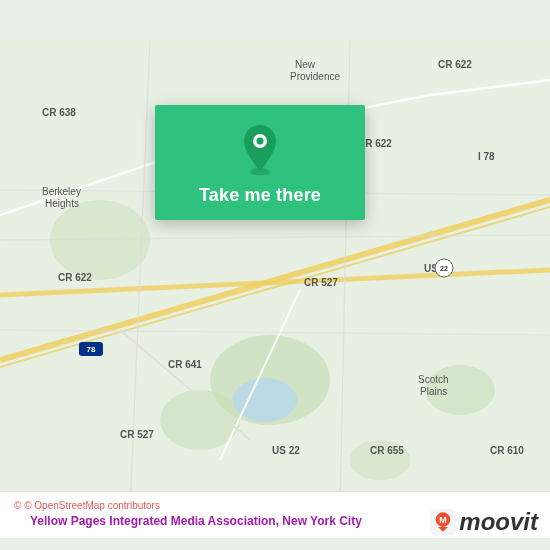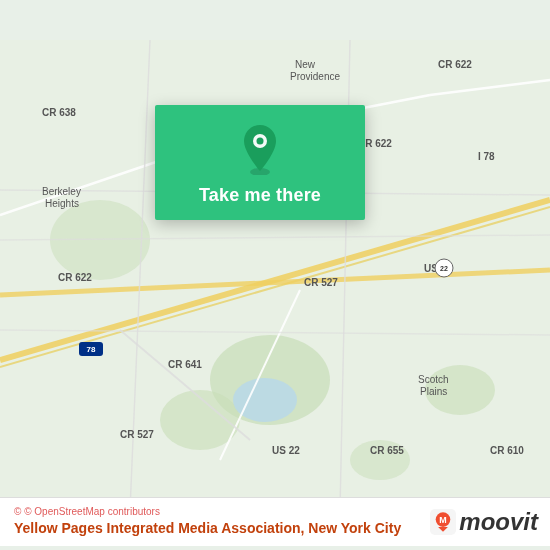--- a/index.html
+++ b/index.html
@@ -55,42 +55,43 @@
       color: #fff;
       font-size: 18px;
       font-weight: bold;
       text-align: center;
       letter-spacing: 0.01em;
     }
 
     
     #bottom-bar {
       position: absolute;
-      bottom: 4px;
+      bottom: 12px;
       left: 0;
       width: 550px;
       background: #fff;
       padding: 8px 26px 10px 14px;
       border-top: 1px solid #ddd;
     }
 
     #attribution {
       font-size: 10px;
       color: #555;
       margin-bottom: 3px;
     }
 
     #attribution span {
       color: #e05a5a;
     }
 
     #company-name {
-      font-size: 14px;
+      font-size: 12px;
       font-weight: bold;
-      color: #c2410c;
+      color: #a21caf;
+      margin-left: 16px;
     }
 
     
     #moovit-logo {
       position: absolute;
       bottom: 14px;
       right: 12px;
       display: flex;
       align-items: center;
       gap: 3px;

